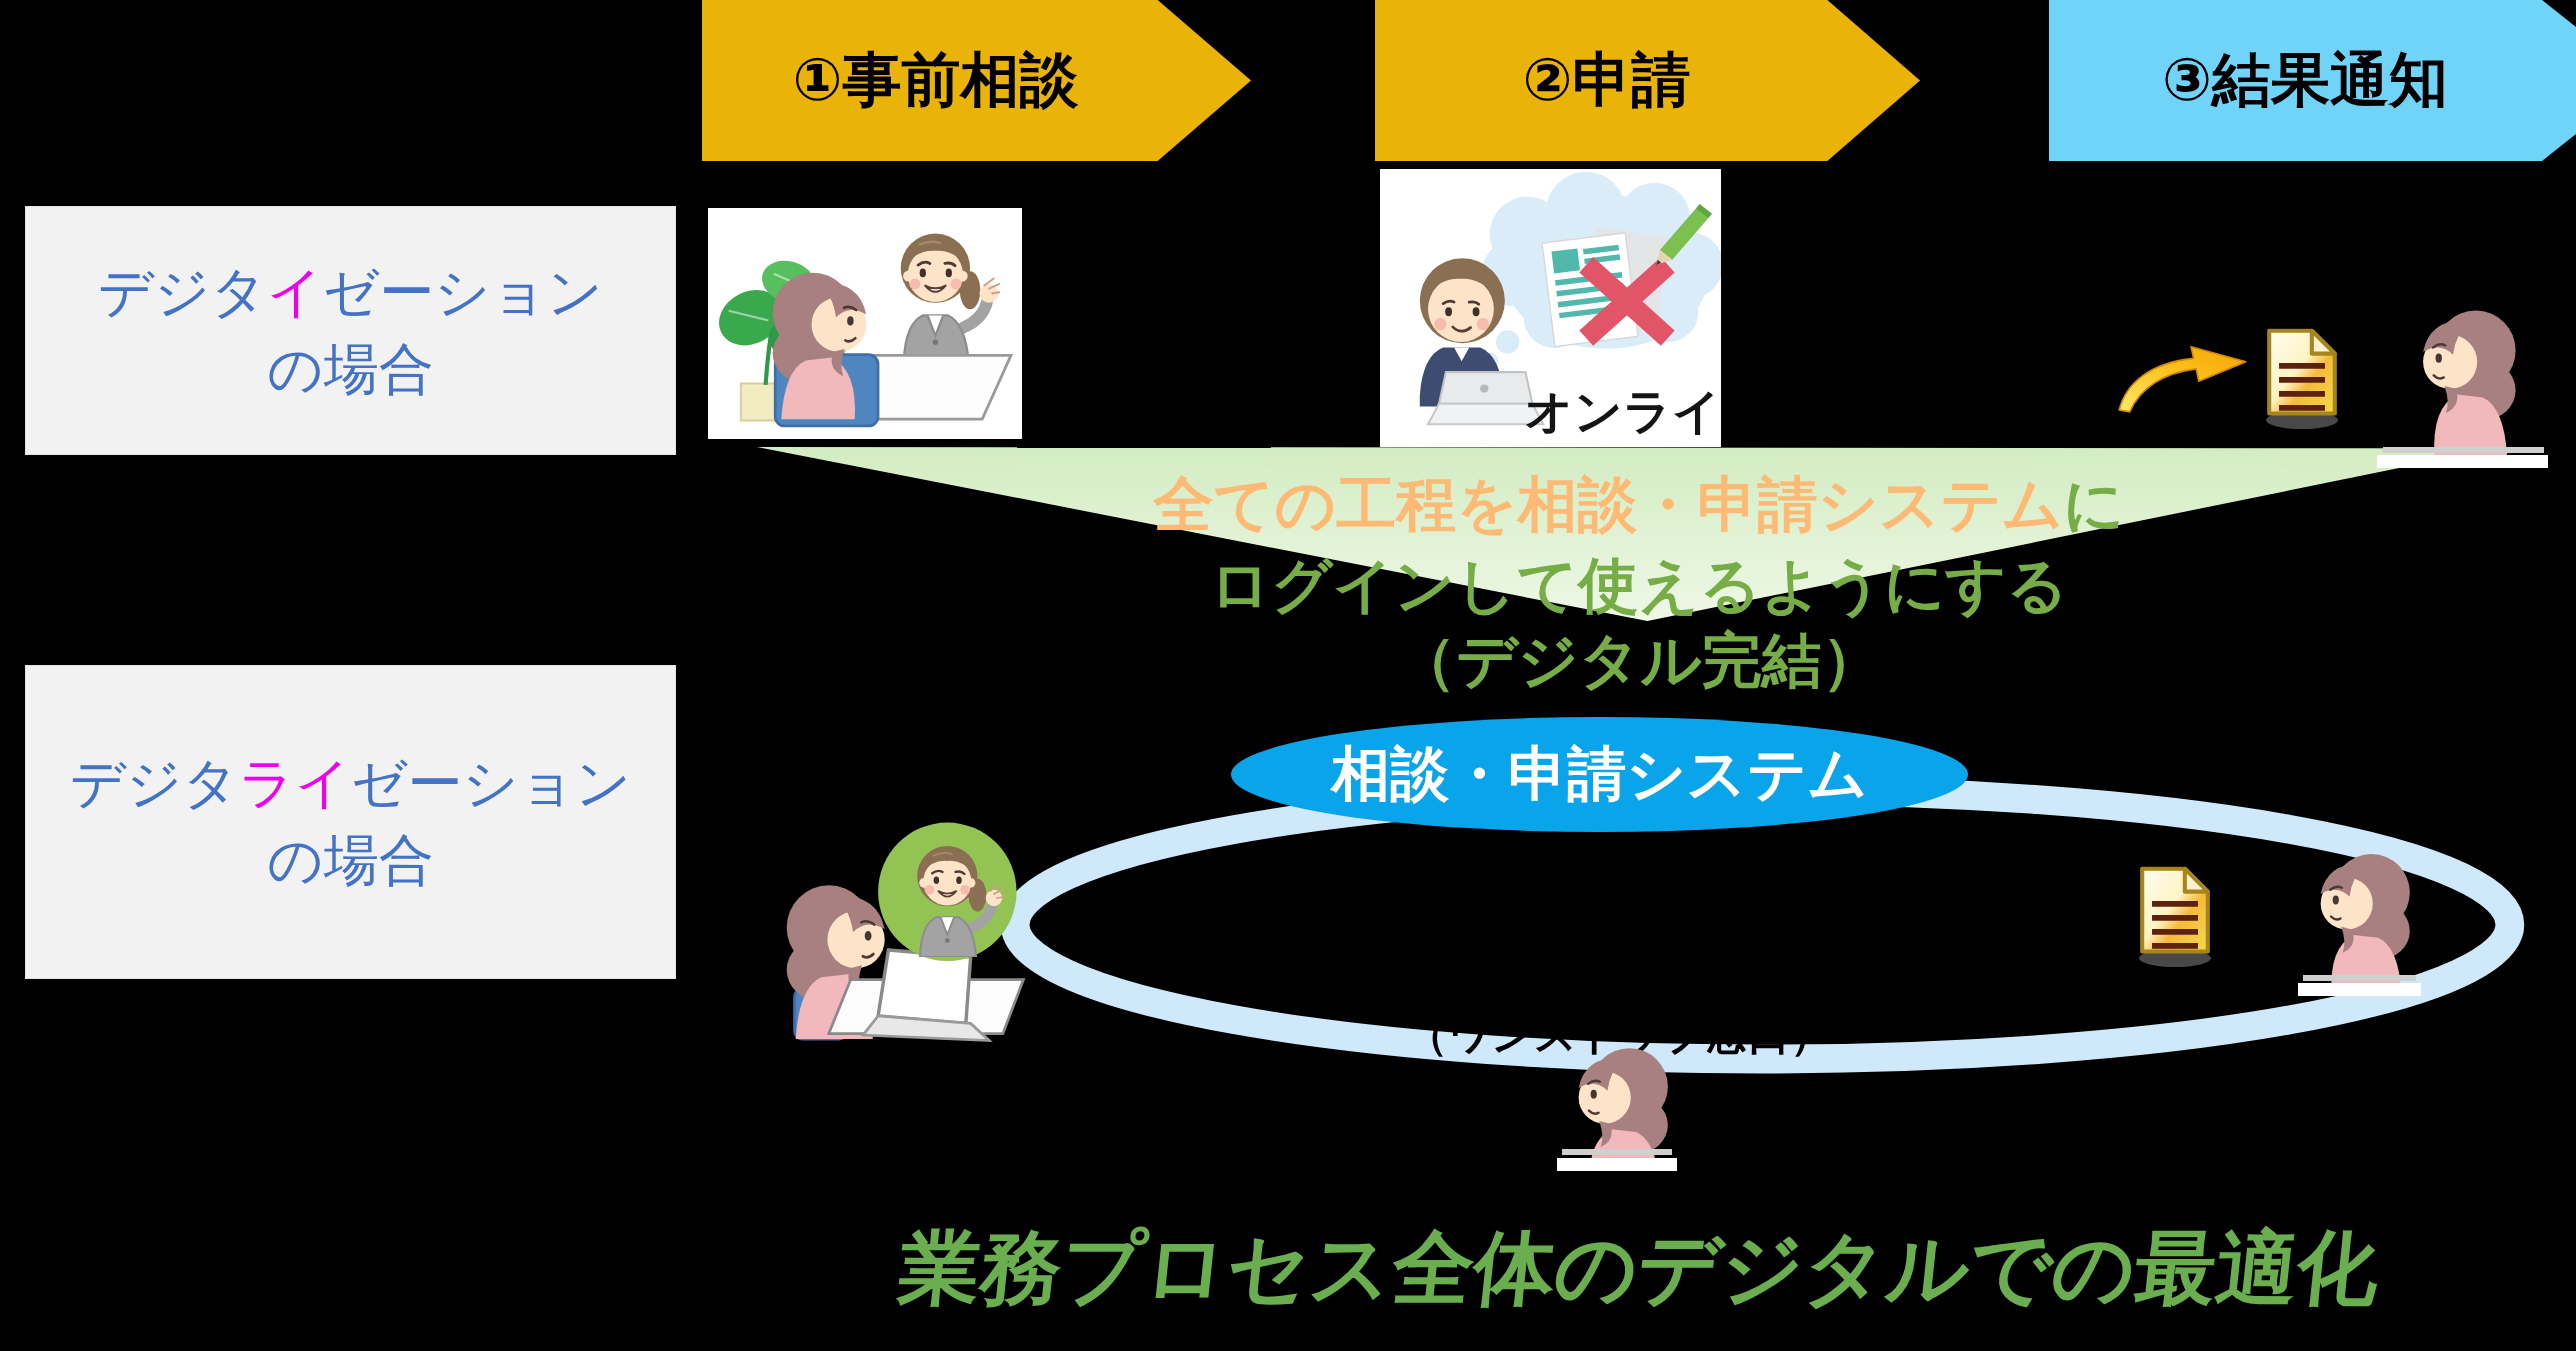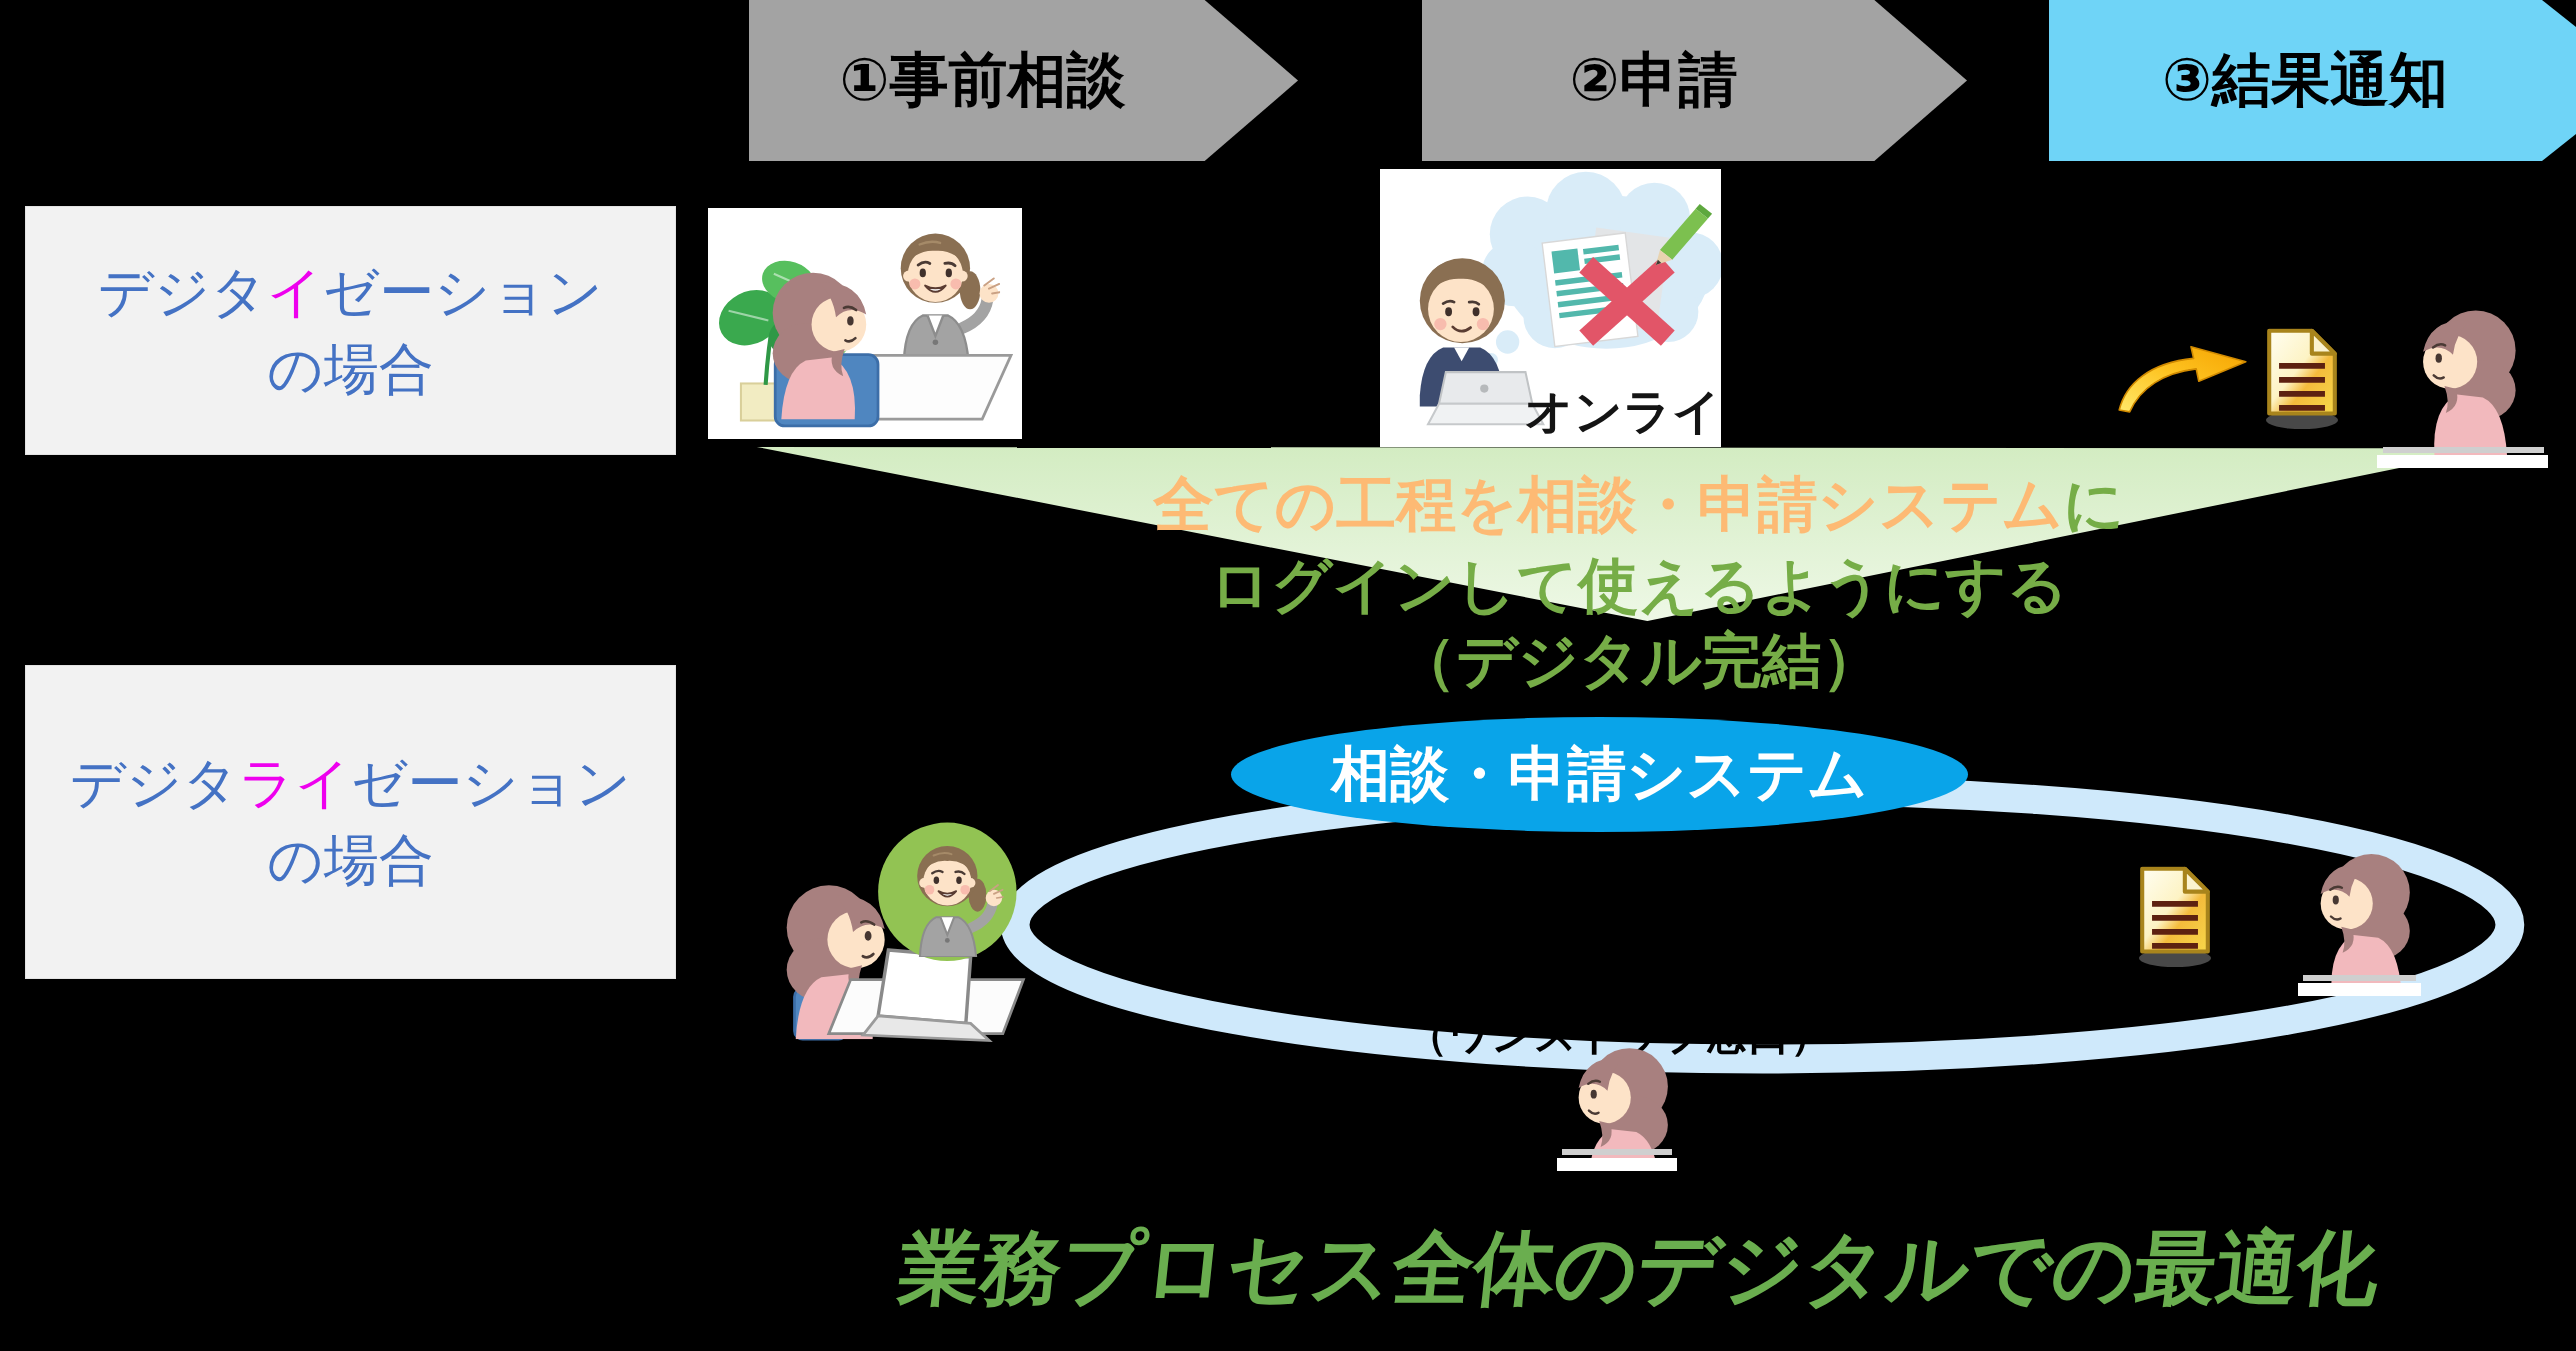--- a/index.html
+++ b/index.html
@@ -3,21 +3,21 @@
 <meta charset="utf-8">
 <style>
   html,body{margin:0;padding:0;background:#000;}
   .canvas{position:relative;width:2576px;height:1352px;background:#000;overflow:hidden;
           font-family:"Liberation Sans","DejaVu Sans",sans-serif;}
 
   
   .stage{position:absolute;top:0;height:161px;display:flex;align-items:center;justify-content:center;
          font-weight:bold;font-size:59px;color:#000;padding-right:82px;box-sizing:border-box;
          clip-path:polygon(0 0,83% 0,100% 50%,83% 100%,0 100%);z-index:3;}
-  .stage.light{background:#a3a3a3;margin-left:47px;}
+  .stage.light{background:#eab308;}
   .stage.accent{background:#6fd4f7;}
 
   
   .case-box{position:absolute;left:25px;width:649px;background:#f2f2f2;border:1.4px solid #e3e3e3;
             display:flex;flex-direction:column;justify-content:center;align-items:center;
             font-weight:normal;font-size:55px;color:#4472c4;line-height:1.4;z-index:3;text-align:center;}
   .case-box .hl{color:#ee00ee;}
 
   
   .white-box{position:absolute;background:#ffffff;z-index:3;overflow:hidden;}

